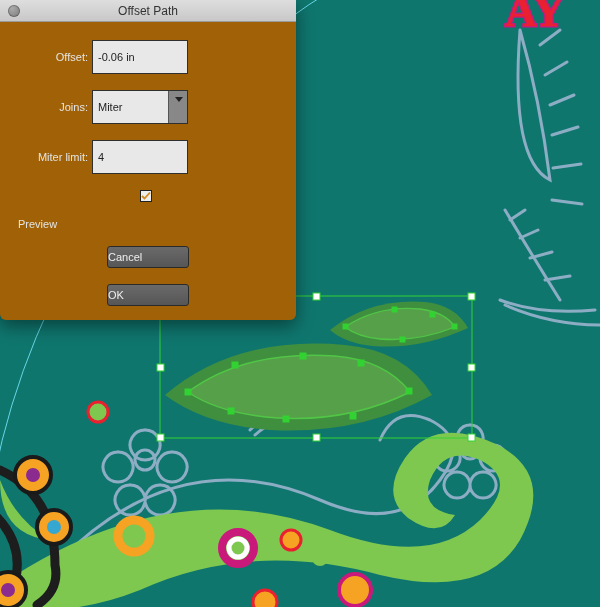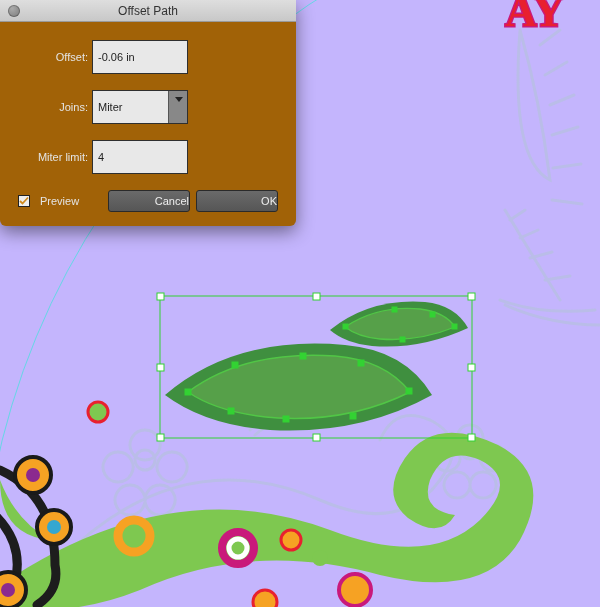--- a/index.html
+++ b/index.html
@@ -1,19 +1,19 @@
 <!DOCTYPE html>
 <html><head>
 <meta charset="utf-8">
 <style>
   * { margin: 0; padding: 0; box-sizing: border-box; }
   body { width: 600px; height: 607px; overflow: hidden; font-family: "Lucida Grande", Arial, sans-serif; font-size: 11px; background: #fff; position: relative; }
 
   
-  .canvas { position: absolute; inset: 0; background: #c4b5fd; }
+  .canvas { position: absolute; inset: 0; background: #0f766e; }
   .canvas svg { position: absolute; inset: 0; }
 
   
   .dialog {
     position: absolute; top: 0; left: 0; width: 296px;
     background: #a16207; color: #ddd;
     border-radius: 0 0 6px 6px;
     box-shadow: 0 6px 18px rgba(0,0,0,.45);
   }
   .titlebar {
@@ -37,31 +37,31 @@
   }
   .select { position: relative; }
   .select::after {
     content: ""; position: absolute; right: 0; top: 0; width: 18px; height: 100%;
     background: #888; border-left: 1px solid #555;
   }
   .chev { position: absolute; right: 4px; top: 6px; width: 0; height: 0;
     border-left: 4px solid transparent; border-right: 4px solid transparent;
     border-top: 5px solid #222; z-index: 2; }
 
-  .footer { display: flex; align-items: center; gap: 6px; }
+  .footer { display: flex; align-items: center; gap: 16px; flex-direction: column; }
   .preview-box {
     width: 12px; height: 12px; background: #eee; border: 1px solid #222;
     display: flex; align-items: center; justify-content: center; margin-right: 4px;
   }
   .preview-box svg { width: 10px; height: 10px; }
   .preview-label { color: #e4e4e4; margin-right: auto; }
   .btn {
     width: 82px; height: 22px; background: linear-gradient(#6a6a6a,#565656);
     border: 1px solid #2a2a2a; border-radius: 3px; color: #eee;
-    display: flex; align-items: center; justify-content: flex-end;
+    display: flex; align-items: center; justify-content: flex-start;
     font-size: 11px; cursor: pointer;
   }
 </style>
 </head>
 <body>
 
 <div class="canvas">
   <svg viewBox="0 0 600 607" width="600" height="607">
 
     <g stroke="#b7c0e2" stroke-width="3" fill="none" opacity="0.75" stroke-linecap="round">

